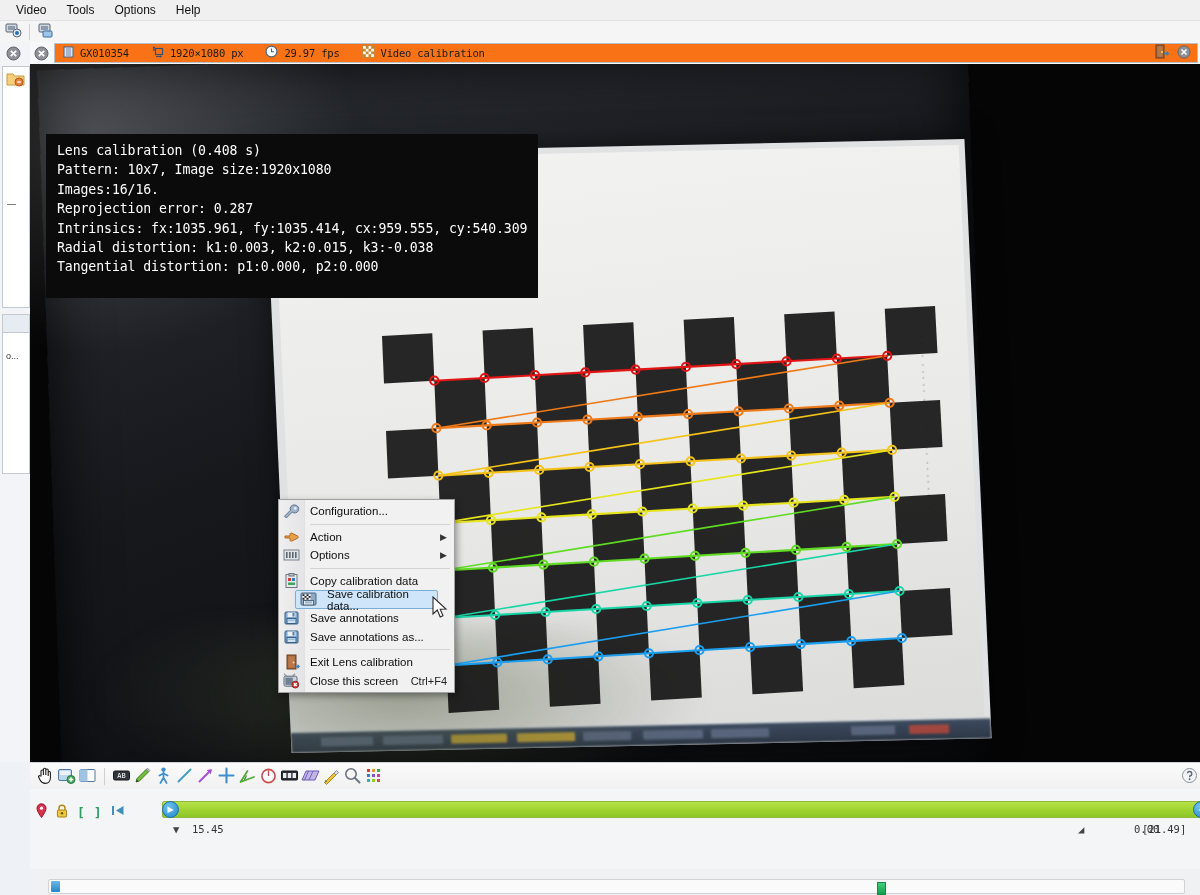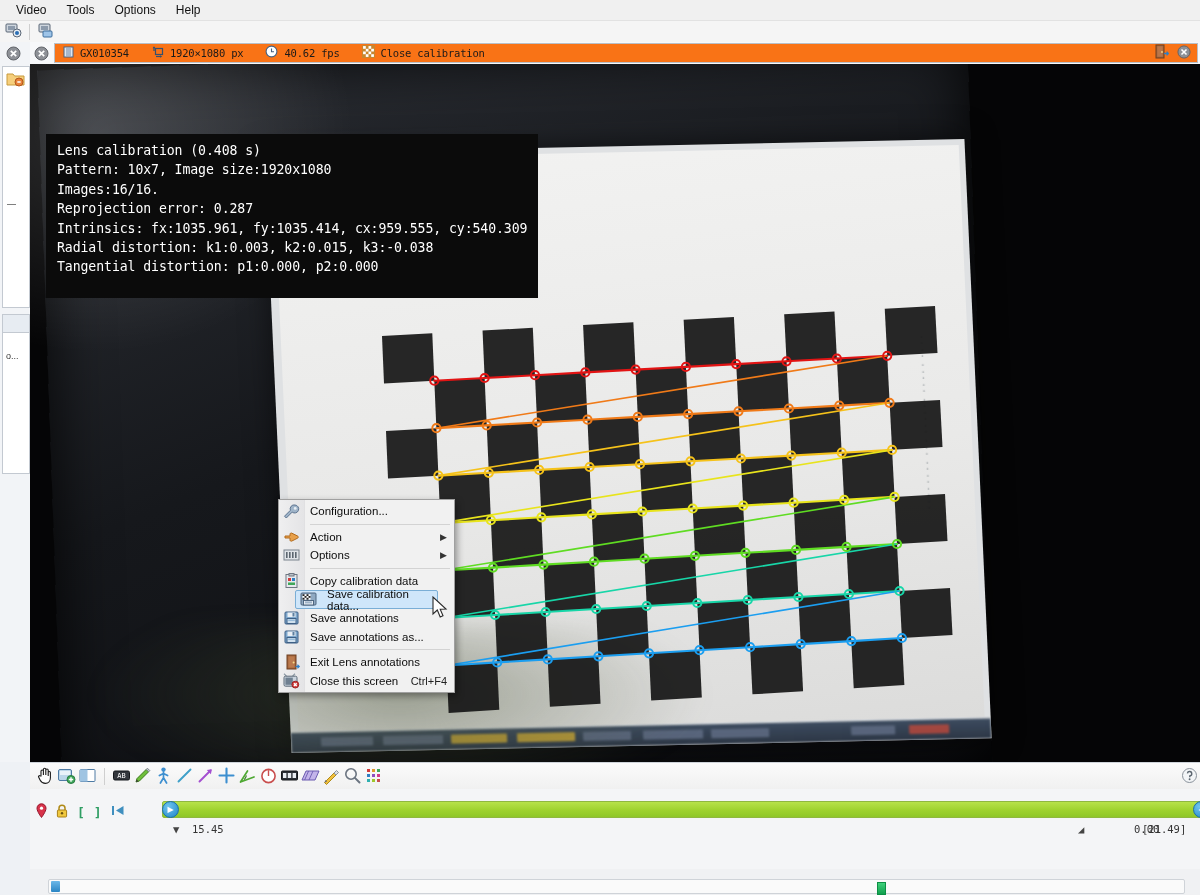--- a/index.html
+++ b/index.html
@@ -265,39 +265,39 @@
           <span class="lbl">1920×1080 px</span>
         </div>
         <div class="ifield">
           <span>
             <svg width="13" height="13" viewBox="0 0 13 13">
               <circle cx="6.5" cy="6.5" r="5.4" fill="#fff" stroke="#4a6party"></circle>
               <circle cx="6.5" cy="6.5" r="5.4" fill="#fff" stroke="#47607e" stroke-width="1.1"></circle>
               <path d="M6.5 3.4v3.3H9" stroke="#47607e" stroke-width="1.1" fill="none"></path>
             </svg>
           </span>
-          <span class="lbl">40.62 fps</span>
+          <span class="lbl">29.97 fps</span>
         </div>
         <div class="ifield">
           <span>
             <svg width="13" height="13" viewBox="0 0 12 12">
               <rect width="12" height="12" fill="#c8862f"></rect>
               <g fill="#fff">
                 <rect x="1" y="1" width="2.5" height="2.5"></rect>
                   <rect x="6" y="1" width="2.5" height="2.5"></rect>
                 <rect x="3.5" y="3.5" width="2.5" height="2.5"></rect>
                   <rect x="8.5" y="3.5" width="2.5" height="2.5"></rect>
                 <rect x="1" y="6" width="2.5" height="2.5"></rect>
                   <rect x="6" y="6" width="2.5" height="2.5"></rect>
                 <rect x="3.5" y="8.5" width="2.5" height="2.5"></rect>
                   <rect x="8.5" y="8.5" width="2.5" height="2.5"></rect>
               </g>
             </svg>
           </span>
-          <span class="lbl">Close calibration</span>
+          <span class="lbl">Video calibration</span>
         </div>
         <div style="margin-left:auto;display:flex;align-items:center;gap:8px;padding-right:6px;">
           <span>
             <svg width="14" height="15" viewBox="0 0 14 15">
               <rect x="1" y="1" width="8" height="13" fill="#a2643a" stroke="#6e3f20"></rect>
               <rect x="2.3" y="2.3" width="5.4" height="10.4" fill="#b9764a"></rect>
               <circle cx="7" cy="8" r="0.9" fill="#f5d98a"></circle>
               <path d="M9 9.5h4M11.6 7.6 L13.4 9.5 L11.6 11.4" stroke="#2f7fc4" stroke-width="1.3" fill="none"></path>
             </svg>
           </span>
@@ -662,21 +662,21 @@
 
         <div class="ctxrow">
           <span class="ic">
             <svg width="19" height="16" viewBox="0 0 19 16">
               <rect x="5" y="1" width="9" height="14" fill="#a2643a" stroke="#6e3f20"></rect>
               <rect x="6.4" y="2.4" width="6.2" height="11.2" fill="#bb7a4d"></rect>
               <circle cx="11.6" cy="8.4" r="1" fill="#f5d98a"></circle>
               <path d="M13.5 12.5h3.6M15.4 10.8l1.8 1.7-1.8 1.7" stroke="#2f7fc4" stroke-width="1.2" fill="none"></path>
             </svg>
           </span>
-          <span>Exit Lens annotations</span>
+          <span>Exit Lens calibration</span>
         </div>
 
         <div class="ctxrow">
           <span class="ic">
             <svg width="19" height="16" viewBox="0 0 19 16">
               <path d="M4.5 3.2 L2 0.8 M10.5 3.2 L13 0.8" stroke="#8e9aa6" stroke-width="1.2"></path>
               <rect x="2" y="3.2" width="13" height="10" rx="1.5" fill="#c9d3dd" stroke="#5d6b79"></rect>
               <rect x="3.4" y="4.6" width="7.4" height="7.2" fill="#6f8091"></rect>
               <circle cx="13.3" cy="11.6" r="3.4" fill="#d23b3b" stroke="#9a2222"></circle>
               <path d="M11.9 10.2 L14.7 13 M14.7 10.2 L11.9 13" stroke="#fff" stroke-width="1.3"></path>

